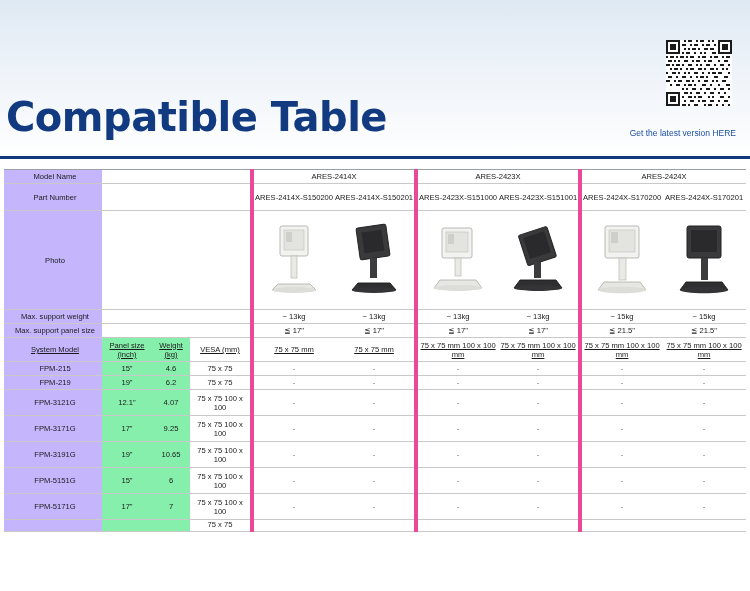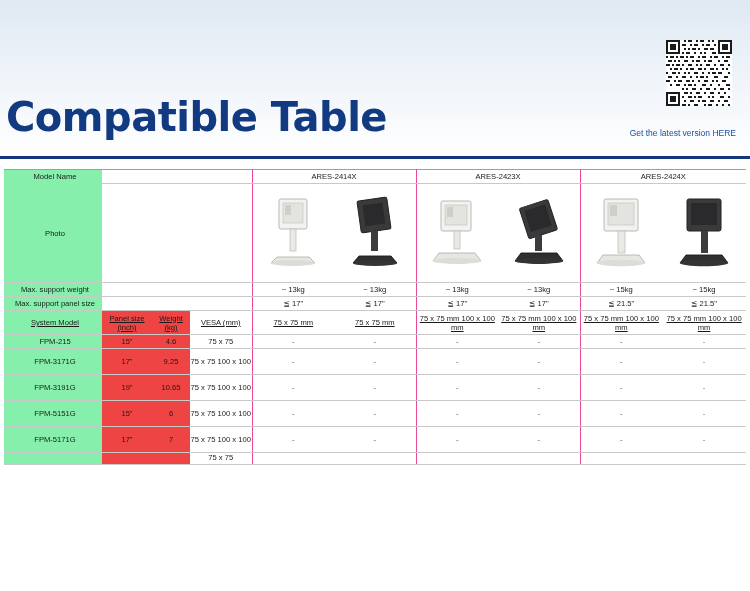--- a/index.html
+++ b/index.html
@@ -78,40 +78,40 @@
     table-layout: fixed;
   }
   table.main td, table.main th {
     border-bottom: 1px solid #c9c9c9;
     padding: 0;
     vertical-align: middle;
     text-align: center;
     font-weight: normal;
   }
   .labelcell {
-    background: #86efac;
+    background: #c4b5fd;
     text-align: left;
     padding-left: 4px !important;
     color: #1a1a1a;
   }
   .labelcell-plain {
-    background: #ef4444;
+    background: #86efac;
     text-align: left;
     padding-left: 4px !important;
   }
   .rowline { height: 14px; padding-left: 16px; }
   .topline {
     border-top: 1px solid #9aa0a6;
   }
   .modelname-row td { height: 13px; }
   .partnumber-row td { height: 26px; line-height: 9px; }
   .photo-row td { height: 98px; }
   .sysmodel-row td { height: 23px; line-height: 9px; text-decoration: underline; }
   .sub-hdr { line-height: 9px; }
-  .grp { border-left: 1px solid #ec4899; margin-left: 20px; }
+  .grp { border-left: 4px solid #ec4899; margin-left: 20px; }
   .dash { color: #555; }
   
   .photo-cell svg { display:block; margin: 0 auto; }
 </style>
 </head>
 <body>
 
 <div class="page">
 
   <div class="banner"></div>
@@ -301,20 +301,30 @@
     <tbody>
 
       <tr class="modelname-row topline">
         <td class="labelcell">Model Name</td>
         <td colspan="3"></td>
         <td colspan="2" class="grp">ARES-2414X</td>
         <td colspan="2" class="grp">ARES-2423X</td>
         <td colspan="2" class="grp">ARES-2424X</td>
       </tr>
 
+      <tr class="partnumber-row">
+        <td class="labelcell">Part Number</td>
+        <td colspan="3"></td>
+        <td class="grp">ARES-2414X-S150200</td>
+        <td>ARES-2414X-S150201</td>
+        <td class="grp">ARES-2423X-S151000</td>
+        <td>ARES-2423X-S151001</td>
+        <td class="grp">ARES-2424X-S170200</td>
+        <td>ARES-2424X-S170201</td>
+      </tr>
 
       <tr class="photo-row">
         <td class="labelcell">Photo</td>
         <td colspan="3"></td>
 
         <td class="grp photo-cell">
           <svg width="64" height="84" viewBox="0 0 64 84">
             <g>
               <rect x="18" y="8" width="28" height="30" rx="2" fill="#f2f2f0" stroke="#b9b9b5" stroke-width="1"></rect>
               <rect x="22" y="12" width="20" height="20" fill="#e3e3df" stroke="#c5c5c0" stroke-width="0.7"></rect>
@@ -434,21 +444,45 @@
         <td>75 x 75</td>
         <td class="grp dash">-</td>
         <td class="dash">-</td>
         <td class="grp dash">-</td>
         <td class="dash">-</td>
         <td class="grp dash">-</td>
         <td class="dash">-</td>
       </tr>
 
 
-
+      <tr class="rowline">
+        <td class="labelcell">FPM-219</td>
+        <td class="labelcell-plain">19"</td>
+        <td class="labelcell-plain">6.2</td>
+        <td>75 x 75</td>
+        <td class="grp dash">-</td>
+        <td class="dash">-</td>
+        <td class="grp dash">-</td>
+        <td class="dash">-</td>
+        <td class="grp dash">-</td>
+        <td class="dash">-</td>
+      </tr>
+
+      <tr style="height:26px">
+        <td class="labelcell">FPM-3121G</td>
+        <td class="labelcell-plain">12.1"</td>
+        <td class="labelcell-plain">4.07</td>
+        <td style="line-height:9px">75 x 75 100 x 100</td>
+        <td class="grp dash">-</td>
+        <td class="dash">-</td>
+        <td class="grp dash">-</td>
+        <td class="dash">-</td>
+        <td class="grp dash">-</td>
+        <td class="dash">-</td>
+      </tr>
 
 
       <tr style="height:26px">
         <td class="labelcell">FPM-3171G</td>
         <td class="labelcell-plain">17"</td>
         <td class="labelcell-plain">9.25</td>
         <td style="line-height:9px">75 x 75 100 x 100</td>
         <td class="grp dash">-</td>
         <td class="dash">-</td>
         <td class="grp dash">-</td>

